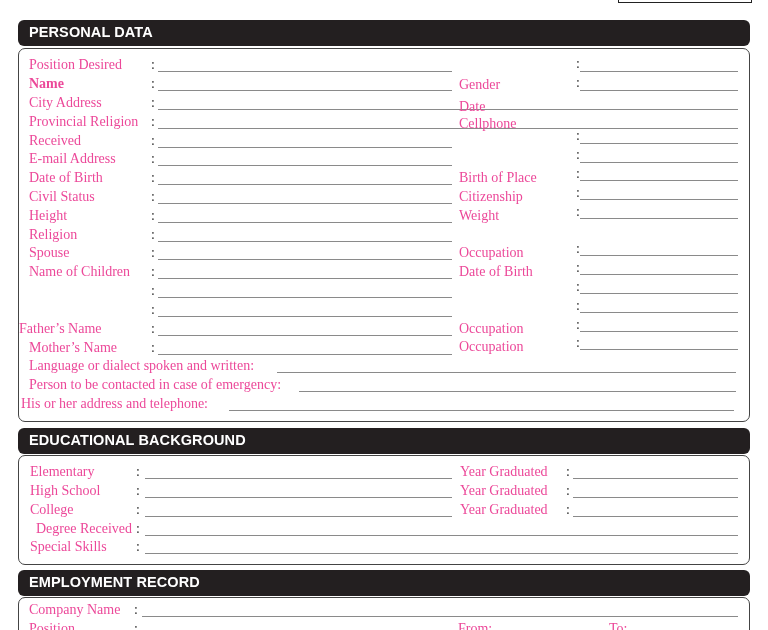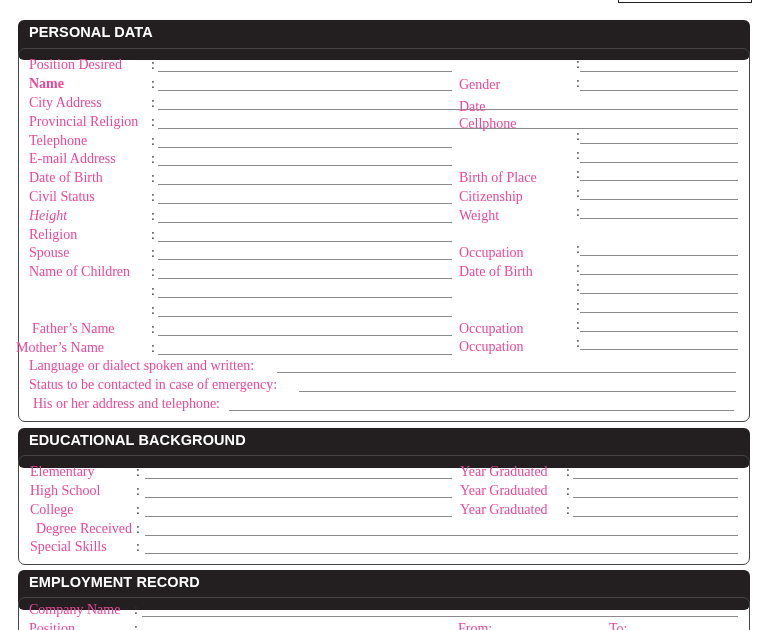--- a/index.html
+++ b/index.html
@@ -1,20 +1,20 @@
 <!DOCTYPE html>
 <html><head>
 <meta charset="utf-8">
 <style>
   html, body { margin: 0; padding: 0; background: #ffffff; }
   body { width: 768px; height: 630px; overflow: hidden; position: relative;
          font-family: "Liberation Serif", serif; color: #222; }
   .photo-box { position: absolute; left: 618px; top: -2px; width: 132px; height: 4px;
                border: 1.5px solid #222; border-top: none; }
-  .sec-head { position: absolute; left: 18px; width: 732px; height: 40px; background: #231f20;
+  .sec-head { position: absolute; left: 18px; width: 732px; height: 26px; background: #231f20;
               border-radius: 6px; color: #fff; font-family: "Liberation Sans", sans-serif;
               font-weight: bold; font-size: 14.5px; line-height: 24px; padding-left: 11px;
               box-sizing: border-box; letter-spacing: 0.1px; }
   .frame { position: absolute; left: 18px; width: 732px; border: 1.5px solid #444;
            border-radius: 7px; box-sizing: border-box; }
   .lbl { position: absolute; font-size: 14px; line-height: 16px; white-space: nowrap; color: #ec4899; }
   .colon { position: absolute; font-size: 14px; line-height: 16px; color: #333; }
   .line { position: absolute; height: 0; border-top: 1px solid #8a8a8a; }
 </style>
 </head>
@@ -34,37 +34,37 @@
 <div class="line" style="left:158px;top:90px;width:294px;"></div>
 
 <div class="lbl" style="left:29px;top:95px;">City Address</div>
 <div class="colon" style="left:151px;top:95px;">:</div>
 <div class="line" style="left:158px;top:109px;width:580px;"></div>
 
 <div class="lbl" style="left:29px;top:114px;">Provincial Religion</div>
 <div class="colon" style="left:151px;top:114px;">:</div>
 <div class="line" style="left:158px;top:128px;width:580px;"></div>
 
-<div class="lbl" style="left:29px;top:133px;">Telephone</div>
+<div class="lbl" style="left:29px;top:133px;">Received</div>
 <div class="colon" style="left:151px;top:133px;">:</div>
 <div class="line" style="left:158px;top:147px;width:294px;"></div>
 
 <div class="lbl" style="left:29px;top:151px;">E-mail Address</div>
 <div class="colon" style="left:151px;top:151px;">:</div>
 <div class="line" style="left:158px;top:165px;width:294px;"></div>
 
 <div class="lbl" style="left:29px;top:170px;">Date of Birth</div>
 <div class="colon" style="left:151px;top:170px;">:</div>
 <div class="line" style="left:158px;top:184px;width:294px;"></div>
 
 <div class="lbl" style="left:29px;top:189px;">Civil Status</div>
 <div class="colon" style="left:151px;top:189px;">:</div>
 <div class="line" style="left:158px;top:203px;width:294px;"></div>
 
-<div class="lbl" style="left:29px;top:208px;font-style:italic;">Height</div>
+<div class="lbl" style="left:29px;top:208px;">Height</div>
 <div class="colon" style="left:151px;top:208px;">:</div>
 <div class="line" style="left:158px;top:222px;width:294px;"></div>
 
 <div class="lbl" style="left:29px;top:227px;">Religion</div>
 <div class="colon" style="left:151px;top:227px;">:</div>
 <div class="line" style="left:158px;top:241px;width:294px;"></div>
 
 <div class="lbl" style="left:29px;top:245px;">Spouse</div>
 <div class="colon" style="left:151px;top:245px;">:</div>
 <div class="line" style="left:158px;top:259px;width:294px;"></div>
@@ -72,25 +72,25 @@
 <div class="lbl" style="left:29px;top:264px;">Name of Children</div>
 <div class="colon" style="left:151px;top:264px;">:</div>
 <div class="line" style="left:158px;top:278px;width:294px;"></div>
 
 <div class="colon" style="left:151px;top:283px;">:</div>
 <div class="line" style="left:158px;top:297px;width:294px;"></div>
 
 <div class="colon" style="left:151px;top:302px;">:</div>
 <div class="line" style="left:158px;top:316px;width:294px;"></div>
 
-<div class="lbl" style="left:32px;top:321px;">Father’s Name</div>
+<div class="lbl" style="left:19px;top:321px;">Father’s Name</div>
 <div class="colon" style="left:151px;top:321px;">:</div>
 <div class="line" style="left:158px;top:335px;width:294px;"></div>
 
-<div class="lbl" style="left:16px;top:340px;text-align:right;">Mother’s Name</div>
+<div class="lbl" style="left:29px;top:340px;text-align:right;">Mother’s Name</div>
 <div class="colon" style="left:151px;top:340px;">:</div>
 <div class="line" style="left:158px;top:354px;width:294px;"></div>
 
 <div class="lbl" style="left:459px;top:59px;margin-top:40px;">Date</div>
 <div class="colon" style="left:576px;top:56px;">:</div>
 <div class="line" style="left:580px;top:71px;width:158px;"></div>
 
 <div class="lbl" style="left:459px;top:77px;">Gender</div>
 <div class="colon" style="left:576px;top:75px;">:</div>
 <div class="line" style="left:580px;top:90px;width:158px;"></div>
@@ -132,24 +132,24 @@
 <div class="colon" style="left:576px;top:317px;">:</div>
 <div class="line" style="left:580px;top:331px;width:158px;"></div>
 
 <div class="lbl" style="left:459px;top:339px;">Occupation</div>
 <div class="colon" style="left:576px;top:335px;">:</div>
 <div class="line" style="left:580px;top:349px;width:158px;"></div>
 
 <div class="lbl" style="left:29px;top:358px;">Language or dialect spoken and written:</div>
 <div class="line" style="left:277px;top:372px;width:459px;"></div>
 
-<div class="lbl" style="left:29px;top:377px;">Status to be contacted in case of emergency:</div>
+<div class="lbl" style="left:29px;top:377px;">Person to be contacted in case of emergency:</div>
 <div class="line" style="left:299px;top:391px;width:437px;"></div>
 
-<div class="lbl" style="left:33px;top:396px;">His or her address and telephone:</div>
+<div class="lbl" style="left:21px;top:396px;">His or her address and telephone:</div>
 <div class="line" style="left:229px;top:410px;width:505px;"></div>
 
 <div class="sec-head" style="top:428px;">EDUCATIONAL BACKGROUND</div>
 <div class="frame" style="top:455px;height:110px;"></div>
 
 <div class="lbl" style="left:30px;top:464px;">Elementary</div>
 <div class="colon" style="left:136px;top:464px;">:</div>
 <div class="line" style="left:145px;top:478px;width:307px;"></div>
 <div class="lbl" style="left:460px;top:464px;">Year Graduated</div>
 <div class="colon" style="left:566px;top:464px;">:</div>

